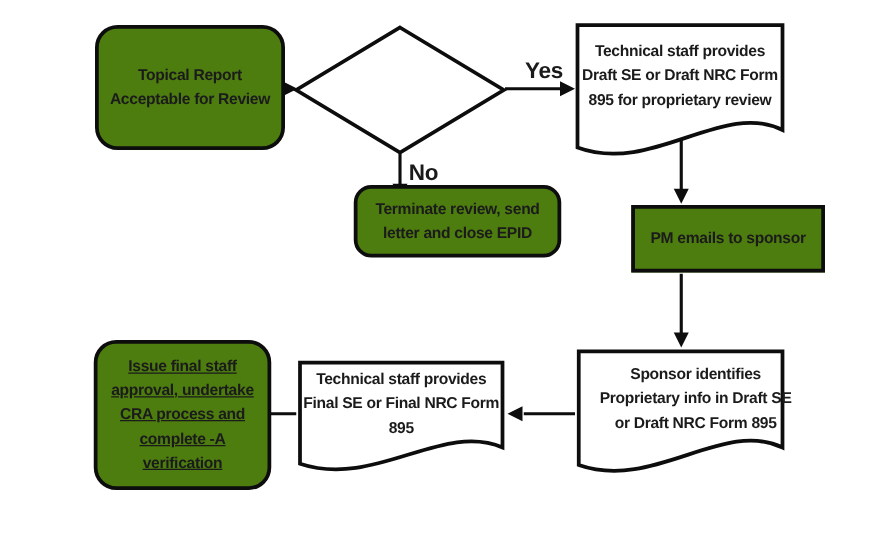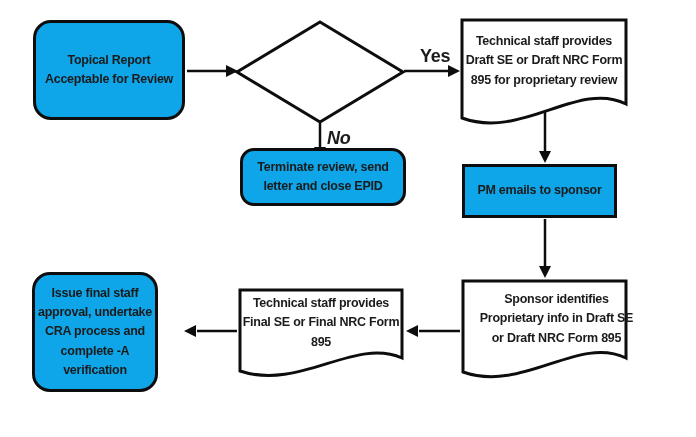--- a/index.html
+++ b/index.html
@@ -20,22 +20,23 @@
     text-align: center;
     color: #1b1b1b;
     font-size: 12.5px;
     font-weight: 600;
     line-height: 1.55;
     letter-spacing: -0.25px;
     white-space: pre;
     box-sizing: border-box;
   }
   .box {
-    background: #0ea5e9;
+    background: #4d7c0f;
     border: 3px solid #0d0d0d;
+    margin-left: 43px;
   }
   .rounded-lg { border-radius: 18px; }
   .rounded-md { border-radius: 14px; }
   .edge-label {
     position: absolute;
     color: #1b1b1b;
     font-size: 18px;
     font-weight: 600;
     letter-spacing: -0.2px;
   }
@@ -105,21 +106,21 @@
 
   <div class="node box rounded-md" style="left:240px; top:148px; width:166px; height:58px;">
     <span>Terminate review, send
 letter and close EPID</span>
   </div>
 
   <div class="node box" style="left:462px; top:164px; width:155px; height:54px;">
     <span>PM emails to sponsor</span>
   </div>
 
-  <div class="node box rounded-lg" style="left:32px; top:272px; width:126px; height:120px;">
+  <div class="node box rounded-lg" style="left:32px; top:272px; width:142px; height:120px;text-decoration:underline;">
     <span>Issue final staff
 approval, undertake
 CRA process and
 complete -A
 verification</span>
   </div>
 
 
   <div class="node" style="left:462px; top:22px; width:164px; height:78px;">
     <span>Technical staff provides
@@ -134,15 +135,15 @@
   </div>
 
   <div class="node" style="left:240px; top:292px; width:162px; height:62px;">
     <span>Technical staff provides
 Final SE or Final NRC Form
 895</span>
   </div>
 
   <div class="edge-label" style="left:420px; top:46px;">Yes</div>
 
-  <div class="edge-label" style="left:327px; top:128px;font-style:italic;">No</div>
+  <div class="edge-label" style="left:327px; top:128px;">No</div>
 
 </div>
 
 </body></html>

